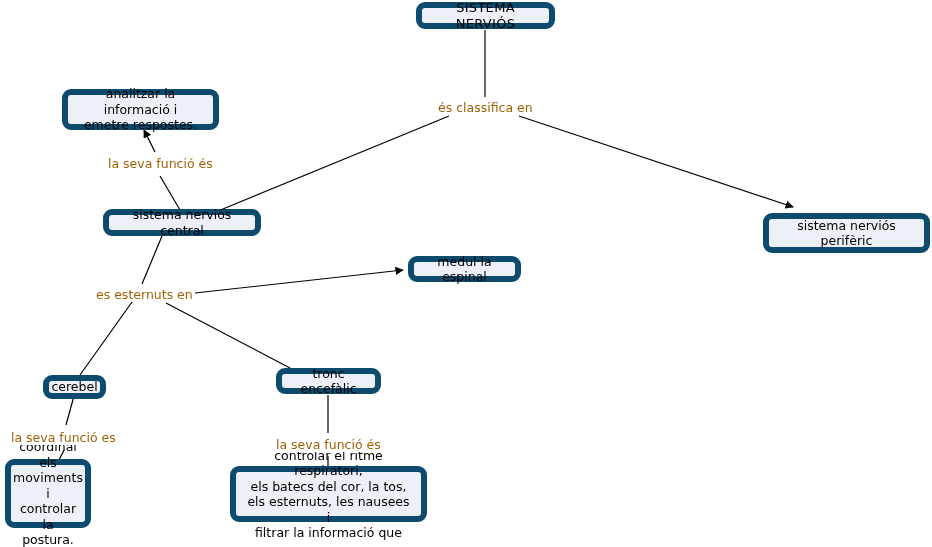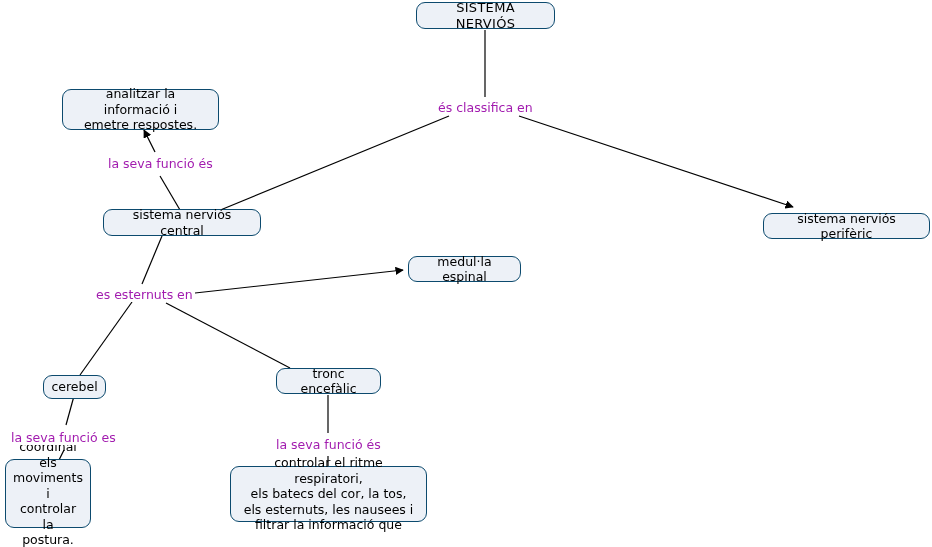--- a/index.html
+++ b/index.html
@@ -25,41 +25,41 @@
     left: 0;
     top: 0;
     width: 932px;
     height: 547px;
     pointer-events: none;
   }
   .node {
     position: absolute;
     box-sizing: border-box;
     background: #edf1f7;
-    border: 1px solid #0c4a6e;
+    border: 6px solid #0c4a6e;
     border-radius: 9px;
     color: #000000;
     font-size: 12.5px;
     line-height: 15.5px;
     text-align: center;
     display: flex;
     align-items: center;
     justify-content: center;
     padding: 3px 8px;
     white-space: pre-line;
   }
   .node.root {
     font-size: 13px;
     letter-spacing: 0.3px;
   }
   .link-label {
     position: absolute;
     font-size: 12.5px;
     line-height: 15px;
-    color: #a21caf;
+    color: #a16207;
     background: #ffffff;
     white-space: nowrap;
     padding: 0 2px;
     text-align: center;
   }
 </style>
 </head>
 <body>
 
 <div id="canvas">
@@ -98,21 +98,21 @@
     <line x1="328" y1="456" x2="328" y2="466" stroke="#000000" stroke-width="1.2"></line>
   </svg>
 
   <div class="node root" style="left:416px; top:2px; width:139px; height:27px;">SISTEMA NERVIÓS</div>
 
   <div class="node" style="left:103px; top:209px; width:158px; height:27px;">sistema nerviós central</div>
 
   <div class="node" style="left:62px; top:89px; width:157px; height:41px;">analitzar la informació i
 emetre respostes.</div>
 
-  <div class="node" style="left:763px; top:213px; width:167px; height:26px;">sistema nerviós perifèric</div>
+  <div class="node" style="left:763px; top:213px; width:167px; height:40px;">sistema nerviós perifèric</div>
 
   <div class="node" style="left:408px; top:256px; width:113px; height:26px;">medul·la espinal</div>
 
   <div class="node" style="left:43px; top:375px; width:63px; height:24px;">cerebel</div>
 
   <div class="node" style="left:5px; top:459px; width:86px; height:69px;">coordinal els
 moviments i
 controlar la
 postura.</div>
 

